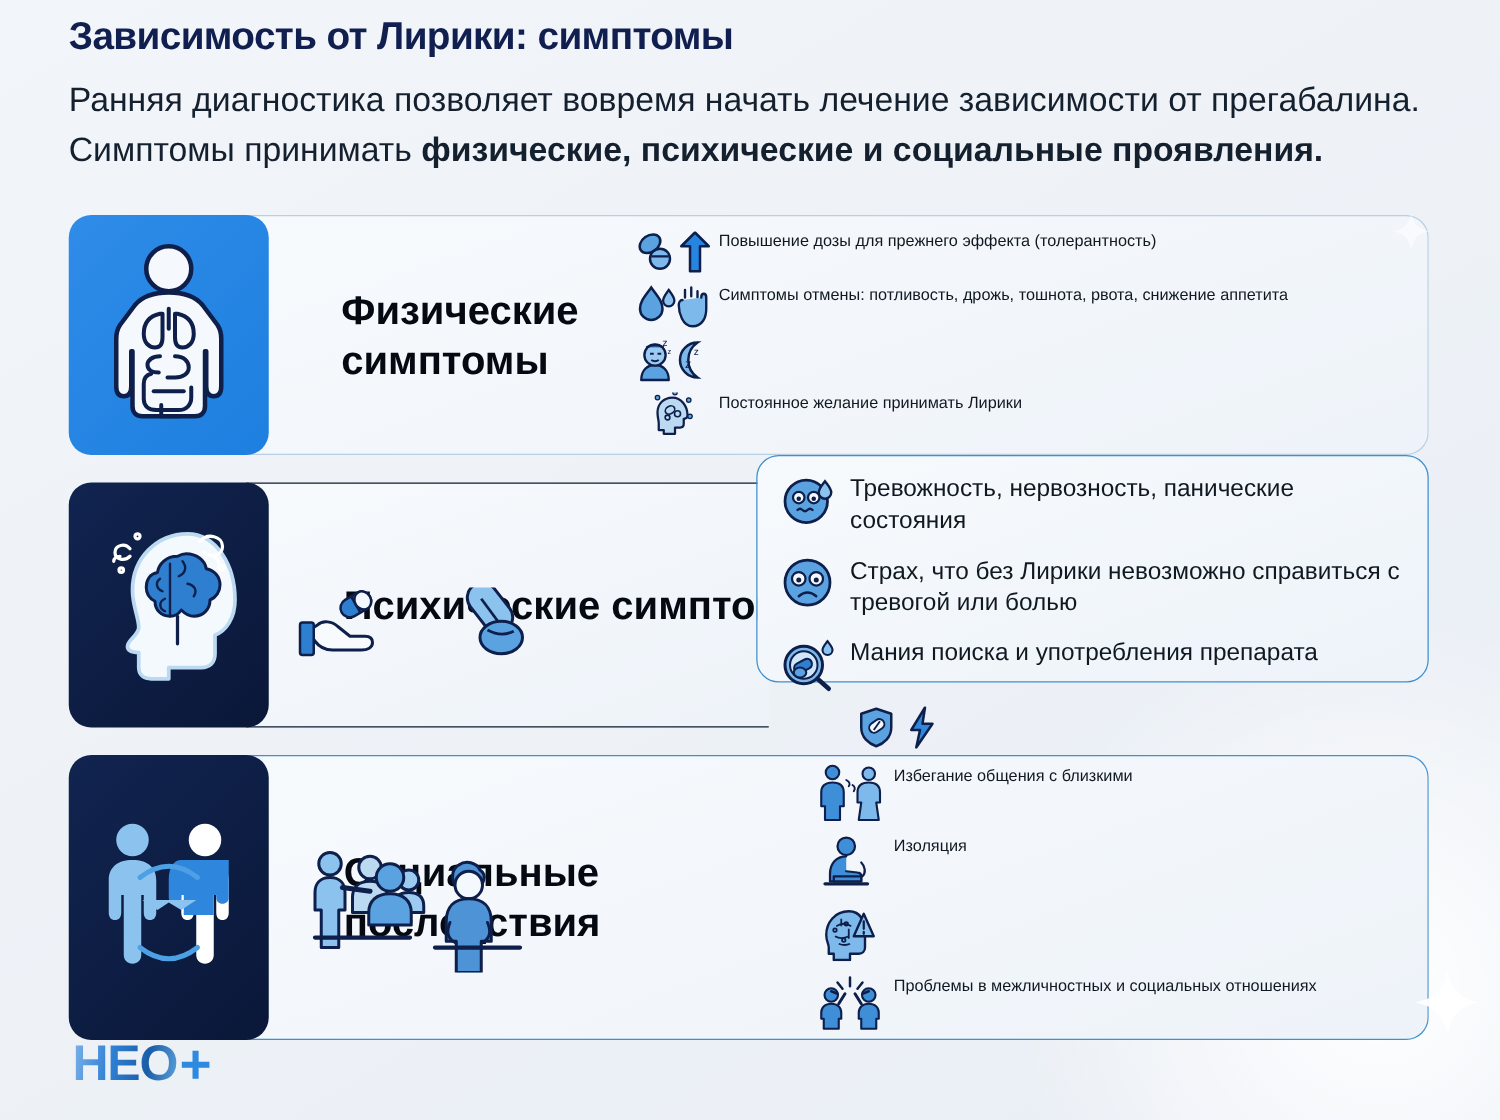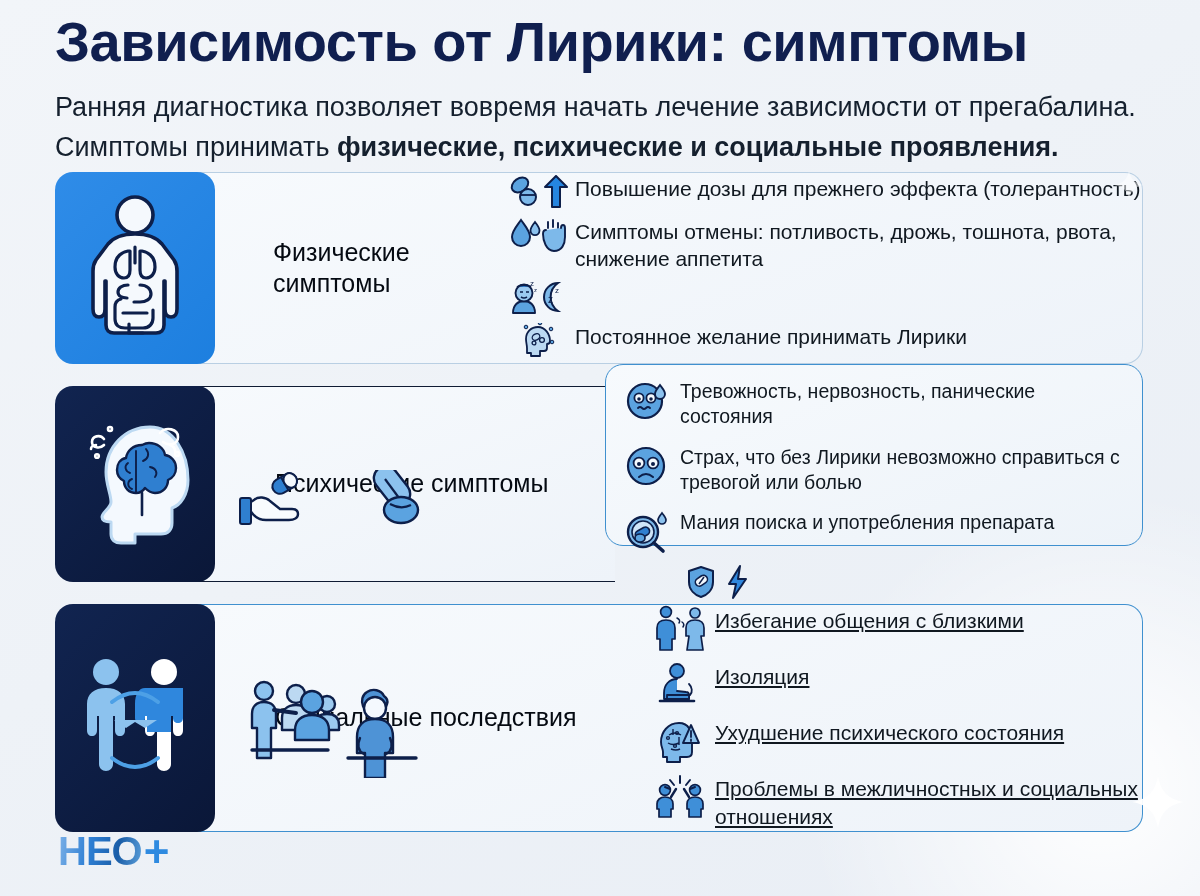--- a/index.html
+++ b/index.html
@@ -16,21 +16,21 @@
       radial-gradient(circle at 92% 88%, #ffffff 0%, rgba(255,255,255,0) 22%),
       linear-gradient(150deg, #f2f5f9 0%, #eef2f7 45%, #e9eef5 100%);
     position: relative;
     color: #101820;
   }
 
   
   #header { position: absolute; left: 55px; top: 12px; width: 1100px; }
 
   #title {
-    font-size: 56px;
+    font-size: 31px;
     font-weight: bold;
     color: #101f4f;
     letter-spacing: -0.5px;
     line-height: 1.08;
     white-space: nowrap;
   }
 
   #subtitle {
     margin-top: 16px;
     font-size: 27px;
@@ -68,22 +68,22 @@
     border-radius: 0 18px 18px 0;
     margin-left: -18px;
     padding-left: 18px;
     position: relative;
     z-index: 1;
     display: flex;
     align-items: center;
   }
 
   .card-heading {
-    font-size: 25px;
-    font-weight: normal;
+    font-size: 32px;
+    font-weight: bold;
     color: #050a12;
     line-height: 1.25;
     flex: none;
   }
 
   
   #card-physical { left: 55px; top: 172px; width: 1088px; height: 192px; }
   #card-physical .body-panel { border-color: #b9cfe3; }
   #card-physical .card-heading { width: 210px; margin-left: 58px; }
 
@@ -110,40 +110,40 @@
   
   #card-social { left: 55px; top: 604px; width: 1088px; height: 228px; }
   #card-social .body-panel { border-color: #3f90cf; }
   #card-social .card-heading { width: 350px; margin-left: 60px; }
 
   
   .bullets { display: flex; flex-direction: column; }
   .bullet { display: flex; align-items: flex-start; }
   .bullet-icon { flex: none; display: flex; align-items: center; justify-content: center; }
   .bullet-text {
-    font-size: 21px;
+    font-size: 13px;
     line-height: 1.3;
     color: #101820;
     padding-top: 1px;
   }
 
   
   #physical-bullets { margin-left: 24px; gap: 7px; padding-bottom: 4px; }
   #physical-bullets .bullet-icon { width: 62px; height: 36px; }
   #physical-bullets .bullet-text { margin-left: 6px; }
 
   
   #mental-bullets { gap: 14px; }
   #mental-bullets .bullet-icon { width: 46px; height: 44px; }
   #mental-bullets .bullet-text { margin-left: 10px; font-size: 19.5px; }
 
   
   #social-bullets { margin-left: 30px; gap: 12px; }
   #social-bullets .bullet-icon { width: 52px; height: 44px; }
-  #social-bullets .bullet-text { margin-left: 8px; text-decoration: underline; }
+  #social-bullets .bullet-text { margin-left: 8px; }
 
   .mid-icon { flex: none; display: flex; align-items: center; justify-content: center; }
 
   
   #logo {
     position: absolute;
     left: 58px; bottom: 22px;
     font-size: 40px;
     font-weight: bold;
     letter-spacing: -1px;
@@ -461,21 +461,20 @@
             <g fill="none" stroke="#0d1f4a" stroke-width="1.4">
               <path d="M14 18q6-4 12 0M13 26q5 3 11 0M18 12v6M24 20v8M16 32q5 2 9 0"></path>
               <circle cx="13" cy="21" r="1.4"></circle>
                 <circle cx="22" cy="16" r="1.4"></circle>
                 <circle cx="20" cy="29" r="1.4"></circle>
             </g>
             <path d="M36 8l8 18H28z" fill="#8cc2ee" stroke="#0d1f4a" stroke-width="1.9" stroke-linejoin="round"></path>
             <path d="M36 14v6M36 22.5v1.5" stroke="#0d1f4a" stroke-width="1.8" stroke-linecap="round"></path>
           </svg>
         </span>
-        <span class="bullet-text">Ухудшение психического состояния</span>
       </div>
 
       <div class="bullet">
         <span class="bullet-icon">
           <svg width="52" height="46" viewBox="0 0 52 46">
             <g fill="#3f8fd8" stroke="#0d1f4a" stroke-width="1.7" stroke-linejoin="round" stroke-linecap="round">
               <circle cx="10" cy="17" r="5.4"></circle>
               <path d="M10 24c-5 0-8 3-8 7v5h2v8h12v-8h2v-5c0-4-3-7-8-7z"></path>
               <path d="M16 24l5-8" fill="none" stroke-width="2.4"></path>
               <circle cx="40" cy="17" r="5.4"></circle>

